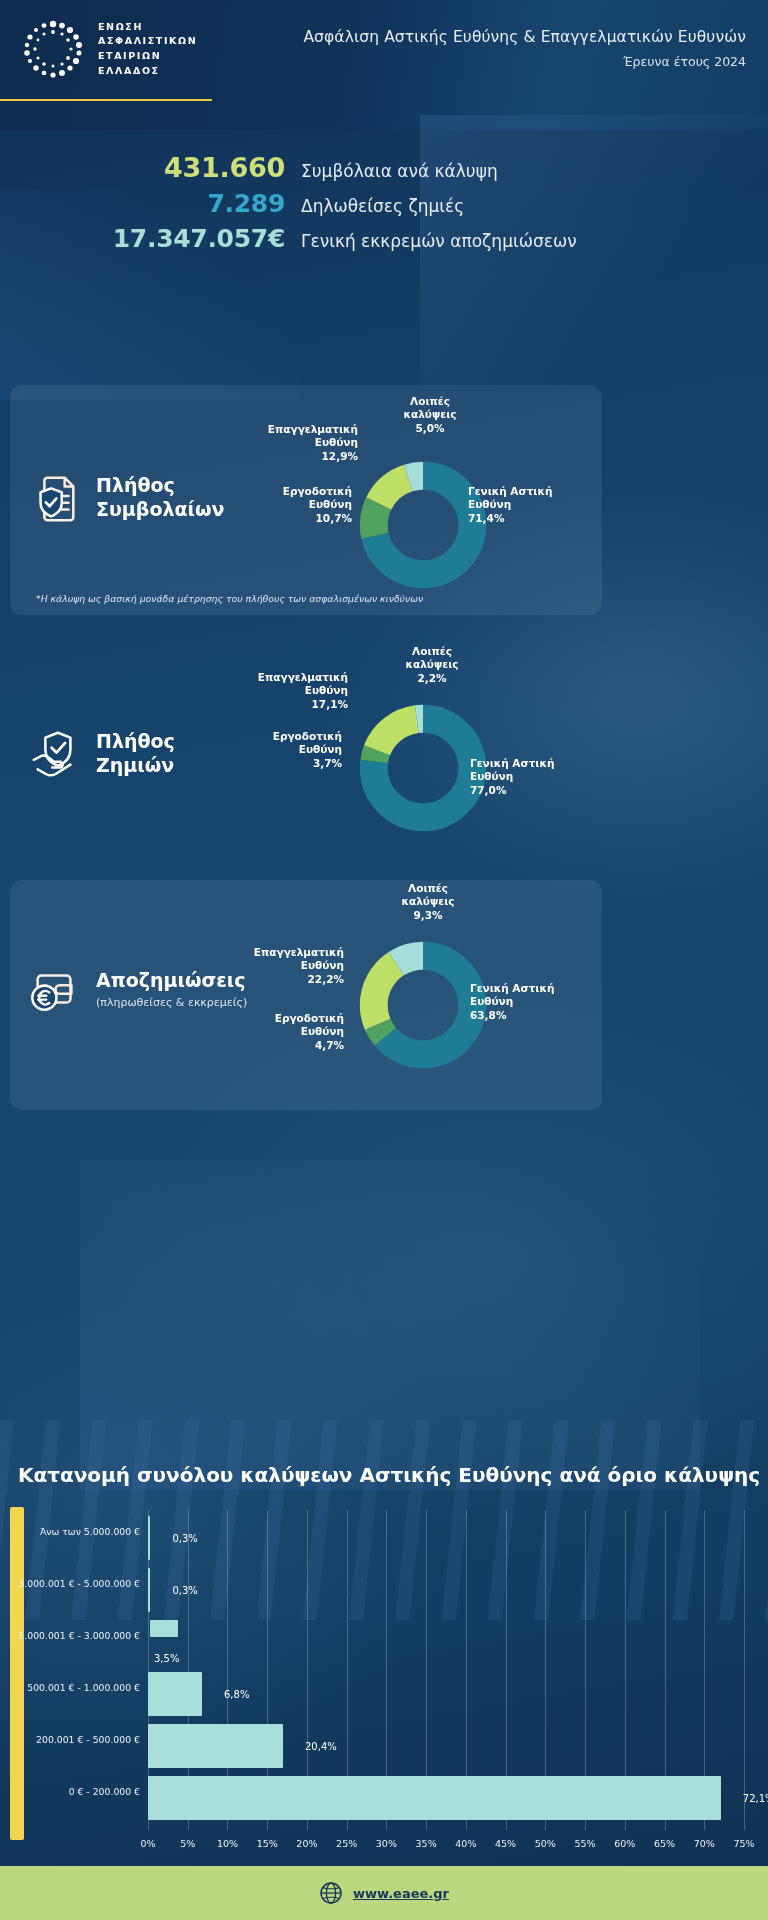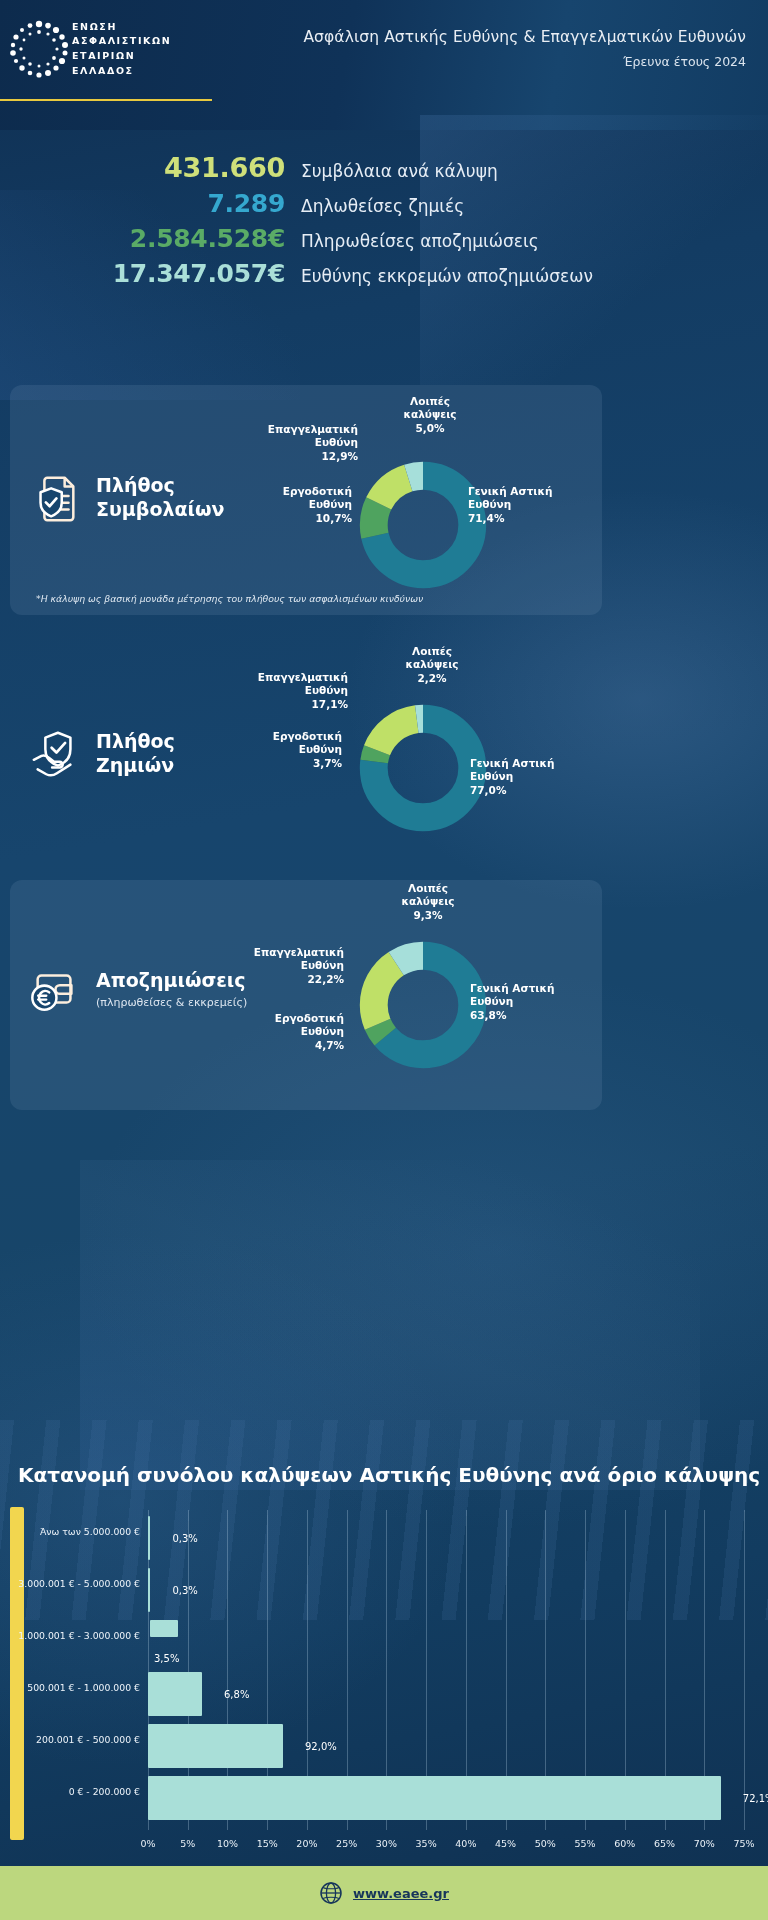--- a/index.html
+++ b/index.html
@@ -29,21 +29,21 @@
     background:linear-gradient(135deg,rgba(60,105,155,.35),rgba(60,105,155,0) 65%); }
   .tex.b3 { left:0px; top:190px; width:300px; height:210px;
     background:linear-gradient(45deg,rgba(40,85,140,.35),rgba(40,85,140,0) 70%); }
   .tex.b4 { left:80px; top:1160px; width:620px; height:330px;
     background:linear-gradient(25deg,rgba(45,95,150,.30),rgba(95,140,185,.10) 50%,rgba(45,95,150,0) 85%); }
   .tex.b5 { left:0px; top:1420px; width:768px; height:200px;
     background:repeating-linear-gradient(96deg, rgba(70,115,165,.18) 0 14px, rgba(70,115,165,0) 14px 46px); }
 
   
   .header { position:absolute; left:0; top:0; width:768px; height:100px; }
-  .logo-wrap { position:absolute; left:8px; top:18px; display:flex; align-items:center; gap:2px;justify-content:flex-end; }
+  .logo-wrap { position:absolute; left:22px; top:18px; display:flex; align-items:center; gap:14px;justify-content:flex-end; }
   .logo-dots { width:62px; height:62px; }
   .logo-text { font-size:9.5px; font-weight:700; letter-spacing:1.6px; line-height:1.55; color:#fff; }
   .header-titles { position:absolute; right:22px; top:28px; text-align:right; }
   .h-title { font-size:15.5px; font-weight:400; color:#e9eef4; letter-spacing:.1px; }
   .h-sub { font-size:12.5px; color:#dbe4ee; margin-top:8px; }
   .header-rule { position:absolute; left:0; top:99px; width:212px; height:2px; background:#e8c93f; }
 
   
   .kpis { position:absolute; left:0; top:152px; width:768px; }
   .kpi-row { display:flex; align-items:baseline; margin-bottom:6px; }
@@ -154,27 +154,23 @@
 
   <div class="kpis">
     <div class="kpi-row r1">
       <div class="kpi-num" style="color:#cfe07a">431.660</div>
       <div class="kpi-lbl">Συμβόλαια ανά κάλυψη</div>
     </div>
     <div class="kpi-row r2">
       <div class="kpi-num" style="color:#35a8cf">7.289</div>
       <div class="kpi-lbl">Δηλωθείσες ζημιές</div>
     </div>
-    <div class="kpi-row r3">
-      <div class="kpi-num" style="color:#5aab66">2.584.528€</div>
-      <div class="kpi-lbl">Πληρωθείσες αποζημιώσεις</div>
-    </div>
     <div class="kpi-row r4">
       <div class="kpi-num" style="color:#aadfd8">17.347.057€</div>
-      <div class="kpi-lbl">Ευθύνης εκκρεμών αποζημιώσεων</div>
+      <div class="kpi-lbl">Γενική εκκρεμών αποζημιώσεων</div>
     </div>
   </div>
 
   <div class="card c1">
     <div class="card-inner">
       <div class="card-left" style="top:86px;">
         <svg class="icon-box" viewBox="0 0 56 56">
           <path d="M20 7 h18 l9 9 v32 a3 3 0 0 1-3 3 H20 a3 3 0 0 1-3-3 V10 a3 3 0 0 1 3-3 z" fill="none" stroke="#fdeedd" stroke-width="2.6" stroke-linejoin="round"></path>
           <path d="M38 7 v9 h9" fill="none" stroke="#fdeedd" stroke-width="2.6" stroke-linejoin="round"></path>
           <line x1="29" y1="26" x2="42" y2="26" stroke="#fdeedd" stroke-width="2.6" stroke-linecap="round"></line>
@@ -362,21 +358,21 @@
     <div class="bc-row" style="top:110px;flex-direction:column;">
       <div class="bar" style="width:27.8px;"></div>
       <div class="bar-val">3,5%</div>
     </div>
     <div class="bc-row" style="top:162px;">
       <div class="bar" style="width:54.0px;"></div>
       <div class="bar-val">6,8%</div>
     </div>
     <div class="bc-row" style="top:214px;">
       <div class="bar" style="width:135.0px;"></div>
-      <div class="bar-val">92,0%</div>
+      <div class="bar-val">20,4%</div>
     </div>
     <div class="bc-row" style="top:266px;">
       <div class="bar" style="width:572.8px;"></div>
       <div class="bar-val">72,1%</div>
     </div>
   </div>
 
   <div style="position:absolute; left:0px; top:1510px; width:140px;">
     <div class="cat-lbl" style="top:16px;">Άνω των 5.000.000 €</div>
     <div class="cat-lbl" style="top:68px;">3.000.001 € - 5.000.000 €</div>

